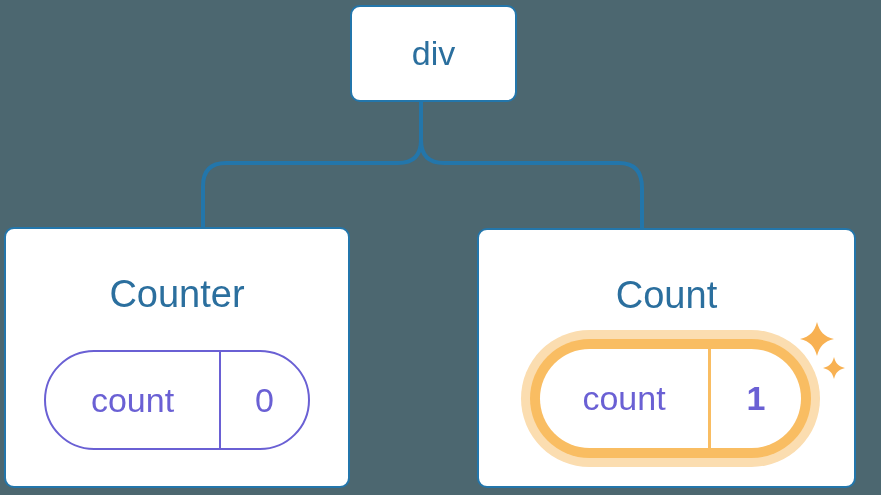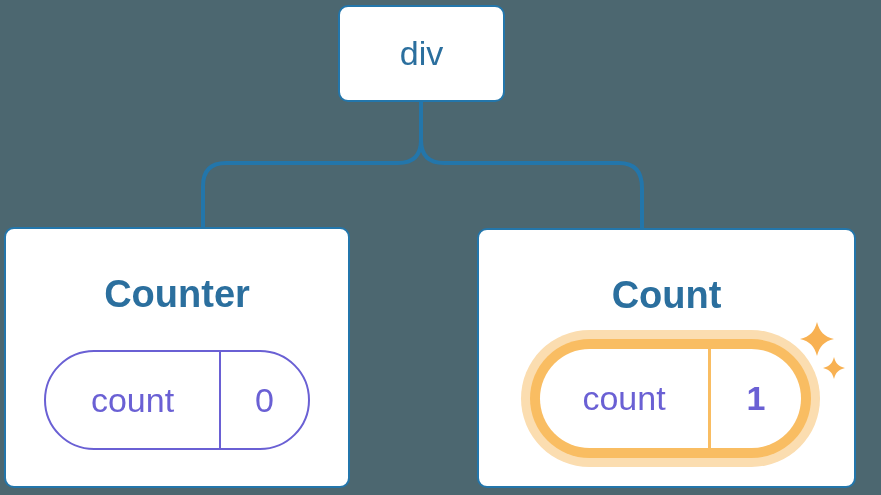--- a/index.html
+++ b/index.html
@@ -19,34 +19,34 @@
   }
   .node {
     position: absolute;
     background: var(--card-bg, #fff);
     border: 2.5px solid var(--node-border, #2376AB);
     border-radius: 10px;
     box-sizing: border-box;
     z-index: 1;
   }
   .root-node {
-    left: 338px; top: 5px;
+    left: 350px; top: 5px;
     width: 167px; height: 97px;
     display: flex; align-items: center; justify-content: center;
     font-size: 34px; font-weight: 500;
     color: var(--node-text, #2B6F9E);
   }
   .card { border-width: 2px; }
   .card-counter { left: 4px;  top: 227px; width: 346px; height: 261px; }
   .card-count   { left: 477px; top: 228px; width: 379px; height: 260px; }
   .card-title {
     position: absolute;
     left: 0; top: 44px; width: 100%;
     text-align: center;
-    font-size: 38px; font-weight: 700;
+    font-size: 38px; font-weight: 400;
     color: var(--node-text, #2B6F9E);
   }
   
   .state-pill {
     position: absolute;
     left: 38px; top: 121px;
     width: 266px; height: 100px;
     box-sizing: border-box;
     border: 2px solid var(--state-border, #6A60D4);
     border-radius: 50px;

